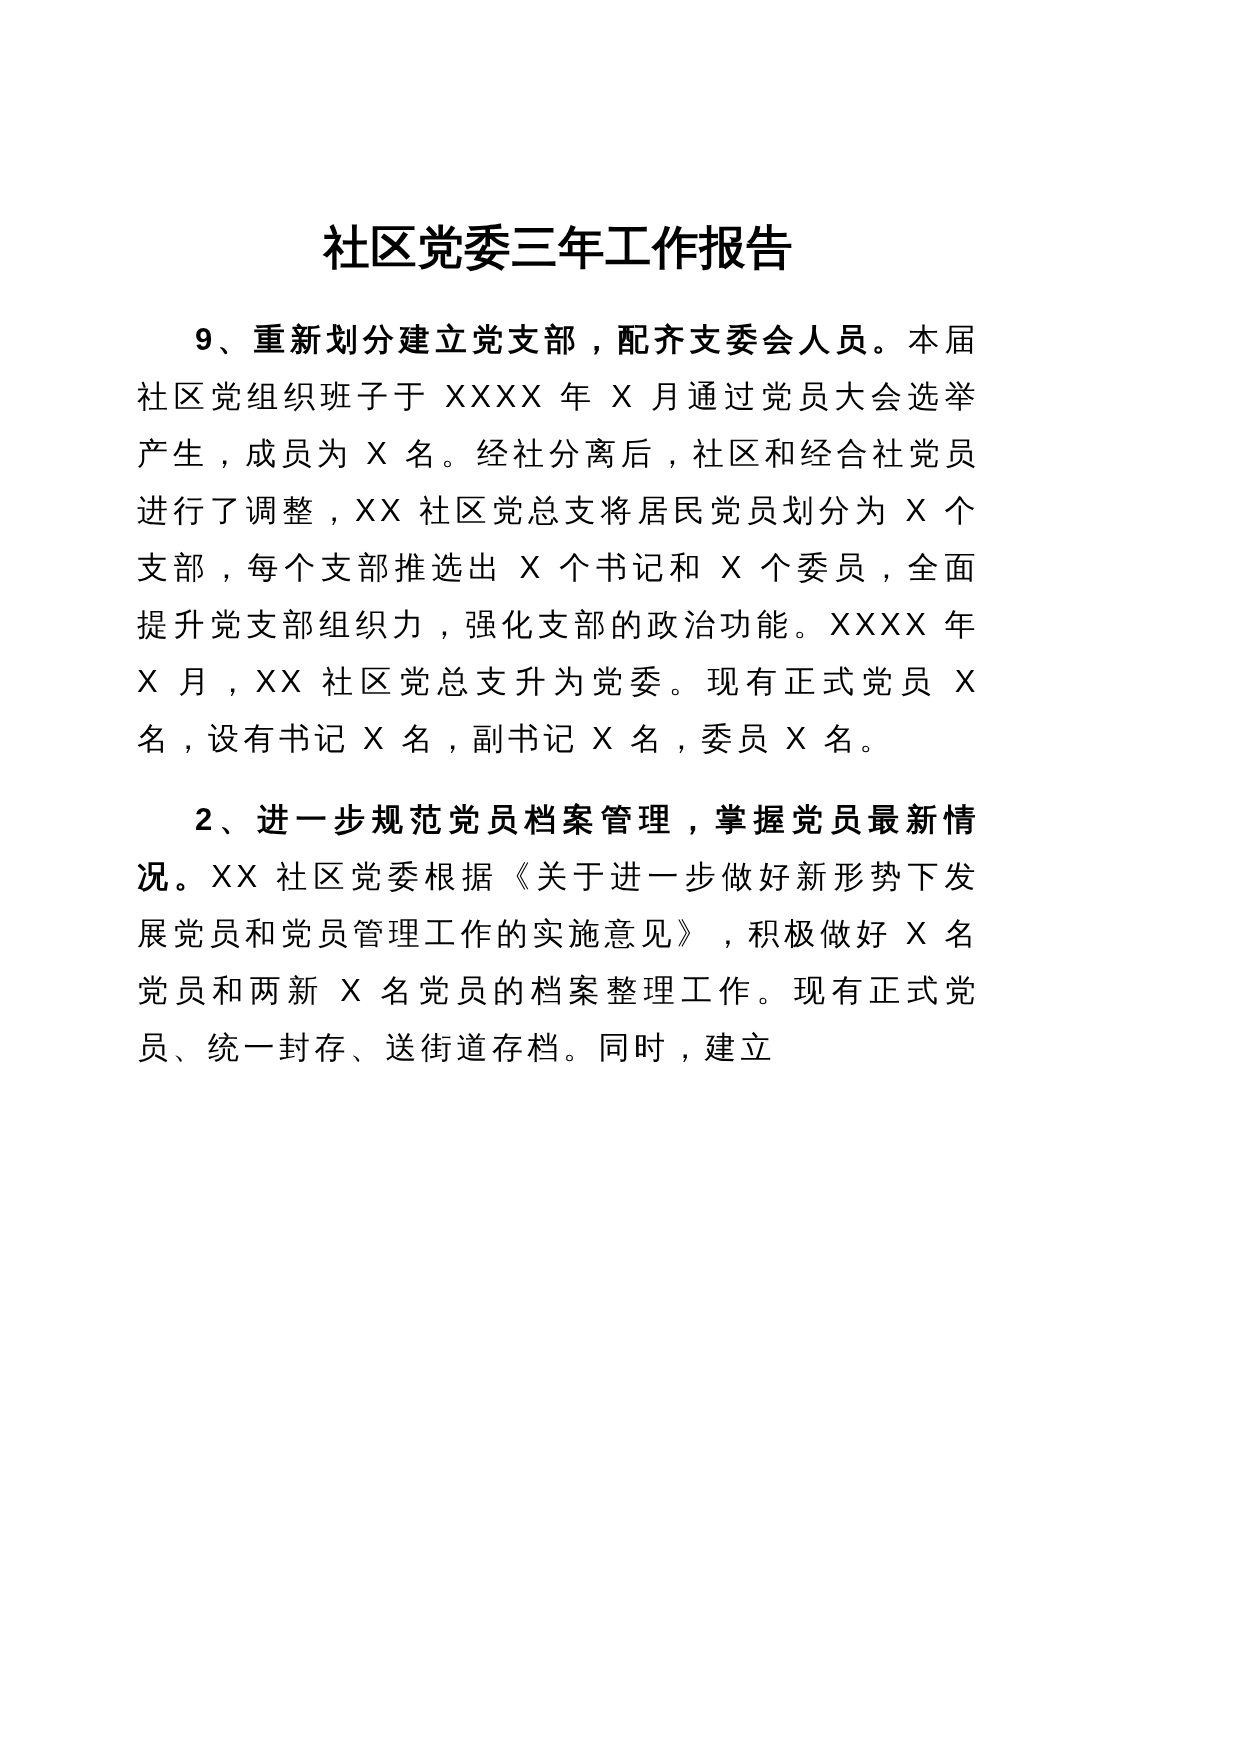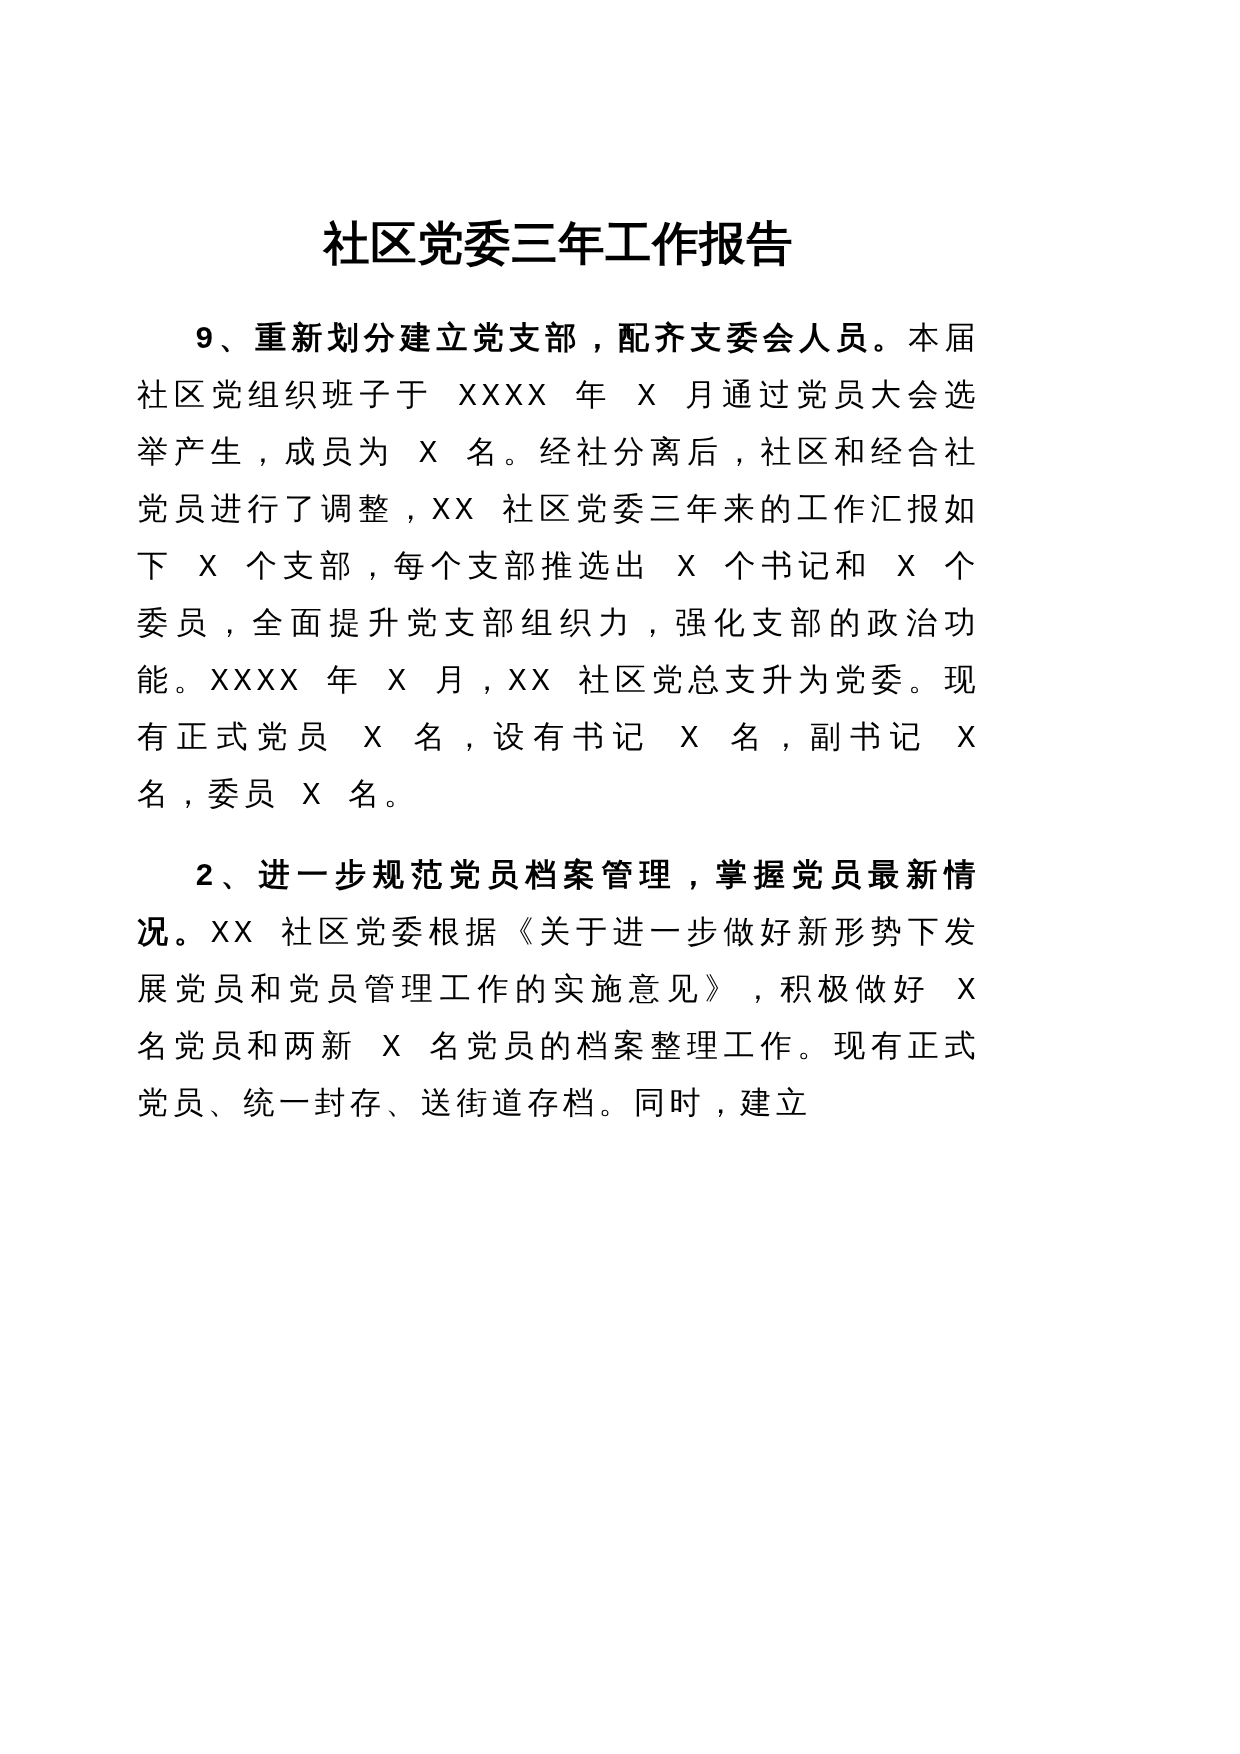--- a/index.html
+++ b/index.html
@@ -10,21 +10,21 @@
   *{box-sizing:border-box;}
   html,body{margin:0;padding:0;background:var(--page-bg);}
   .page{
     position:relative;
     width:1120px;
     height:1754px;
     background:var(--page-bg);
     color:var(--text-color);
     padding:215px 140px 0 137px;
     overflow:hidden;
-    font-family:Liberation Mono, monospace;
+    font-family:Liberation Sans, sans-serif;
   }
   .doc-title{
     margin:0 0 32px 0;
     font-size:46px;
     line-height:64px;
     font-weight:700;
     text-align:center;
     letter-spacing:1px;
   }
   .body-para{
@@ -53,17 +53,17 @@
 </style>
 </head>
 <body>
 
 <div class="page">
 
   <h1 class="doc-title">社区党委三年工作报告</h1>
 
 
 
-  <p class="body-para item"><span class="lead-bold">9、重新划分建立党支部，配齐支委会人员。</span><span>本届社区党组织班子于 XXXX 年 X 月通过党员大会选举产生，成员为 X 名。经社分离后，社区和经合社党员进行了调整，XX 社区党委三年来的工作汇报如下 X 个支部，每个支部推选出 X 个书记和 X 个委员，全面提升党支部组织力，强化支部的政治功能。XXXX 年 X 月，XX 社区党总支升为党委。现有正式党员 X 名，设有书记 X 名，副书记 X 名，委员 X 名。</span></p>
+  <p class="body-para item"><span class="lead-bold">9、重新划分建立党支部，配齐支委会人员。</span><span>本届社区党组织班子于 XXXX 年 X 月通过党员大会选举产生，成员为 X 名。经社分离后，社区和经合社党员进行了调整，XX 社区党总支将居民党员划分为 X 个支部，每个支部推选出 X 个书记和 X 个委员，全面提升党支部组织力，强化支部的政治功能。XXXX 年 X 月，XX 社区党总支升为党委。现有正式党员 X 名，设有书记 X 名，副书记 X 名，委员 X 名。</span></p>
 
   <p class="body-para item"><span class="lead-bold">2、进一步规范党员档案管理，掌握党员最新情况。</span><span>XX 社区党委根据《关于进一步做好新形势下发展党员和党员管理工作的实施意见》，积极做好 X 名党员和两新 X 名党员的档案整理工作。现有正式党员、统一封存、送街道存档。同时，建立</span></p>
 
 </div>
 
 </body></html>

